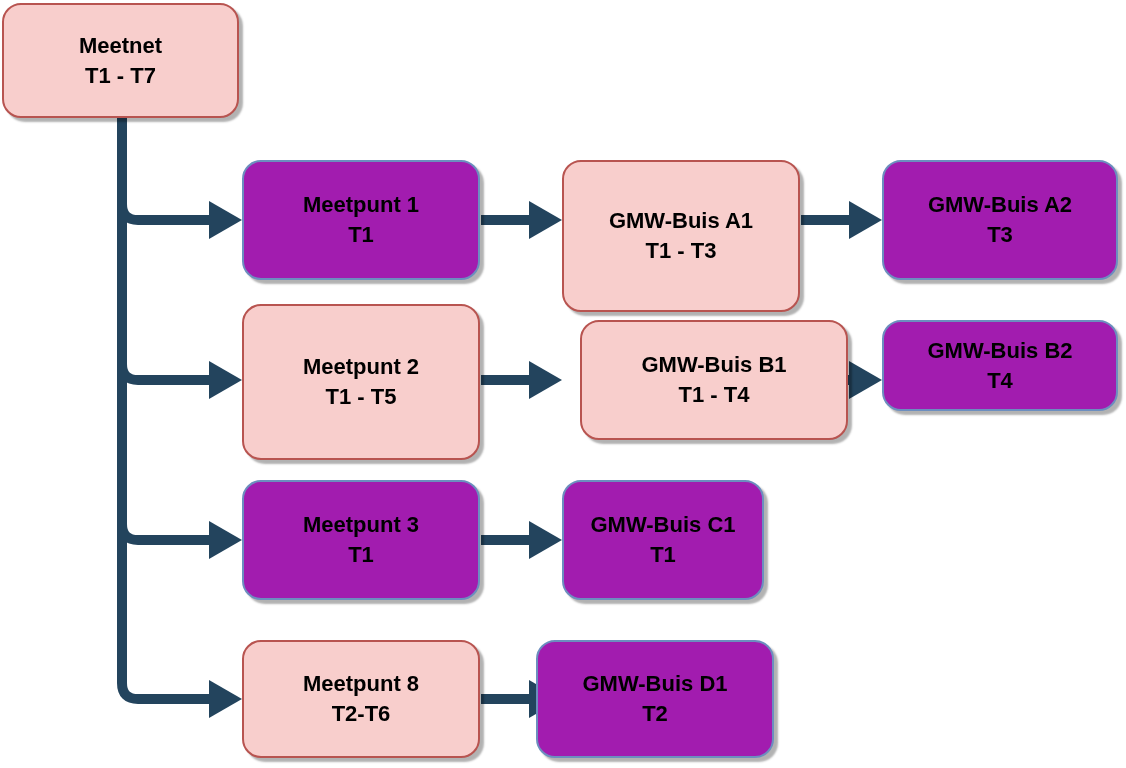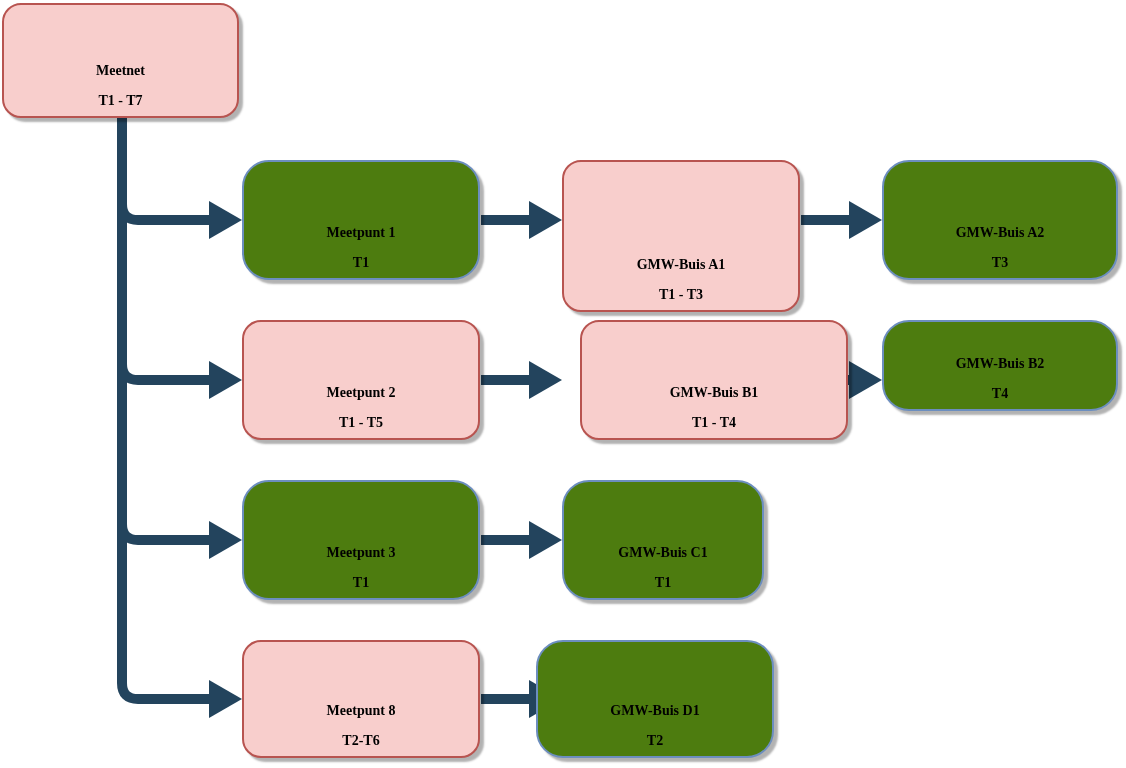--- a/index.html
+++ b/index.html
@@ -32,37 +32,35 @@
     stroke: none;
   }
   .node {
     position: absolute;
     box-sizing: border-box;
     border-radius: 19px;
     border: 2.5px solid #000;
     display: flex;
     flex-direction: column;
     align-items: center;
-    justify-content: flex-end;
+    justify-content: center;
     text-align: center;
     font-weight: bold;
-    font-size: 14px;
+    font-size: 22px;
     line-height: 30px;
     color: #000000;
     box-shadow: 4px 4px 2px rgba(0, 0, 0, 0.3);
-    font-family: Liberation Serif, serif;
   }
   .node.red {
     background: #f8cecc;
     border-color: #b85450;
   }
   .node.blue {
-    background: #4d7c0f;
+    background: #a21caf;
     border-color: #6c8ebf;
-    border-radius: 27px;
   }
 </style>
 </head>
 <body>
 
 <div class="canvas">
 
   <svg class="connector-layer" viewBox="0 0 1126 768" aria-hidden="true">
 
     <path d="M122 117 L122 204 Q122 220 138 220 L211 220"></path>
@@ -109,21 +107,21 @@
   <div class="node red" style="left:562px;top:160px;width:238px;height:152px">
     <span>GMW-Buis A1</span>
     <span>T1 - T3</span>
   </div>
 
   <div class="node blue" style="left:882px;top:160px;width:236px;height:120px">
     <span>GMW-Buis A2</span>
     <span>T3</span>
   </div>
 
-  <div class="node red" style="left:242px;top:320px;width:238px;height:120px">
+  <div class="node red" style="left:242px;top:304px;width:238px;height:156px">
     <span>Meetpunt 2</span>
     <span>T1 - T5</span>
   </div>
 
   <div class="node red" style="left:580px;top:320px;width:268px;height:120px">
     <span>GMW-Buis B1</span>
     <span>T1 - T4</span>
   </div>
 
   <div class="node blue" style="left:882px;top:320px;width:236px;height:91px">

